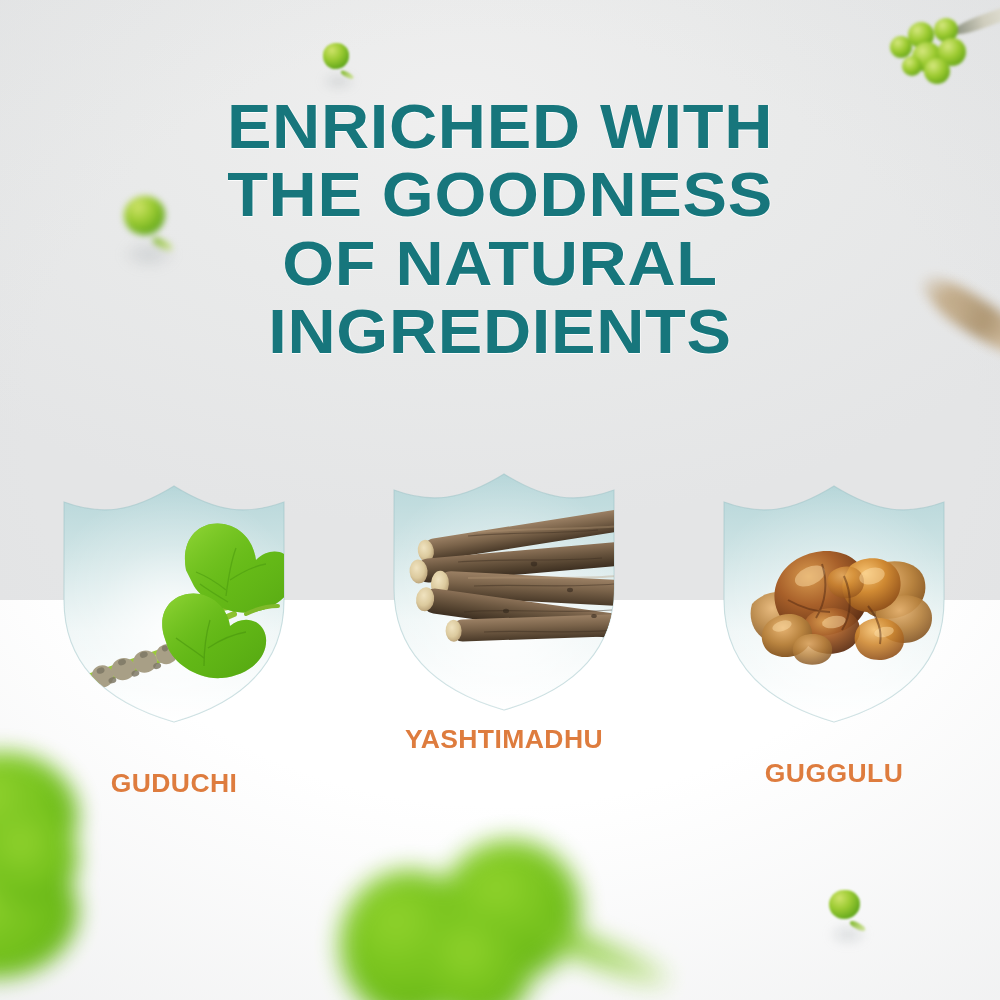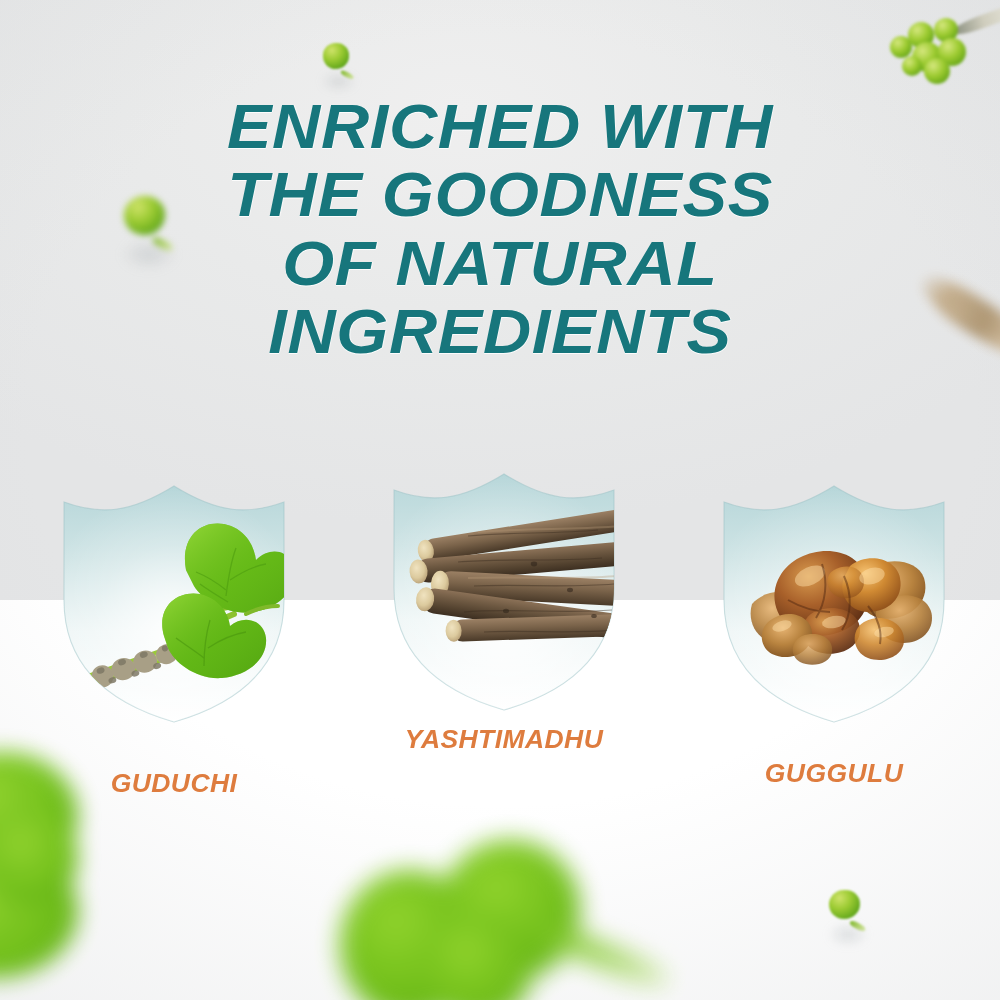--- a/index.html
+++ b/index.html
@@ -7,21 +7,20 @@
     padding: 0;
     background: #ffffff;
   }
   #stage {
     position: relative;
     width: 1000px;
     height: 1000px;
     overflow: hidden;
     font-family: "Liberation Sans", sans-serif;
     background: #ffffff;
-    font-style: italic;
   }
 
   
   .bg-top {
     position: absolute;
     left: 0; top: 0;
     width: 1000px; height: 600px;
     background:
       radial-gradient(ellipse 700px 420px at 46% 18%, #efefef 0%, #e9eaea 48%, #e4e5e6 100%);
   }

